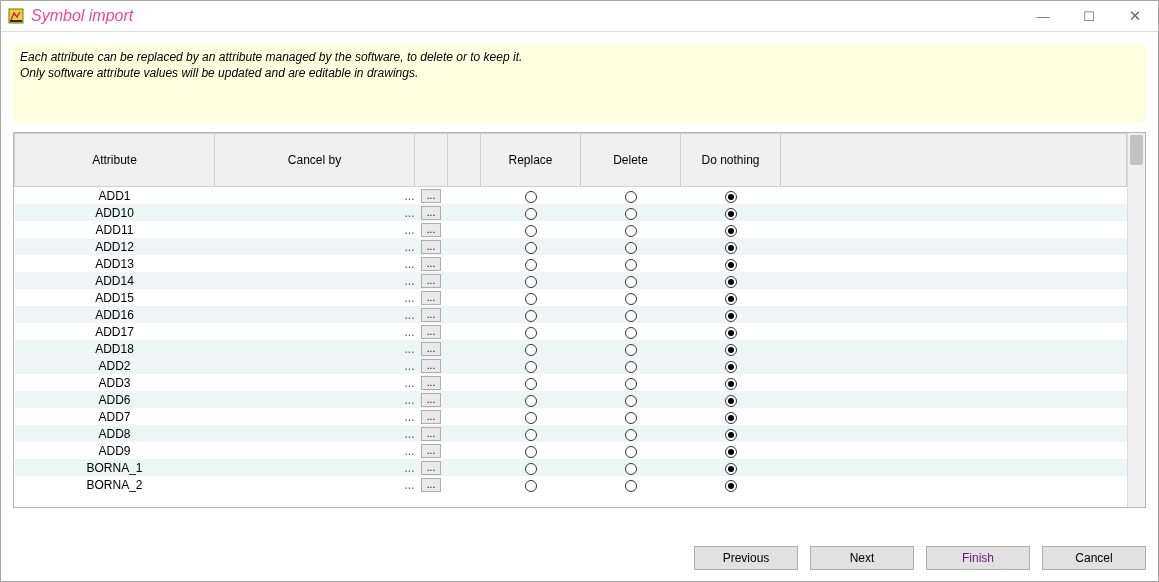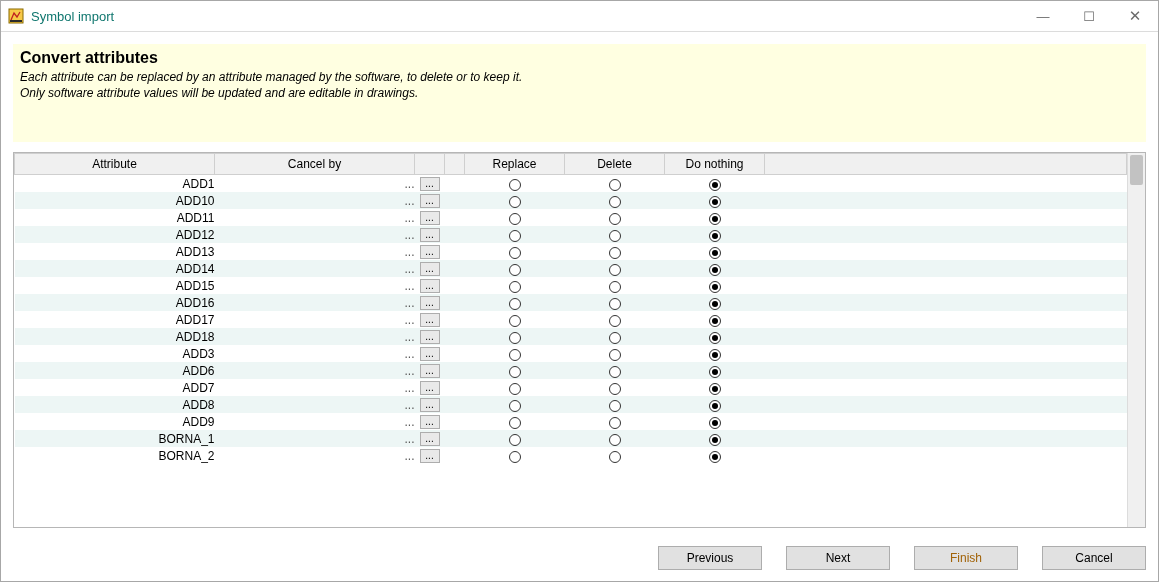--- a/index.html
+++ b/index.html
@@ -33,22 +33,23 @@
   .titlebar .app-icon {
     width: 18px;
     height: 18px;
     margin: 0 6px;
     display: inline-flex;
     align-items: center;
     justify-content: center;
   }
   .titlebar .title-text {
     flex: 1 1 auto;
-    font-size: 13px;
-    color: #0f766e;
+    font-size: 16px;
+    color: #ec4899;
+    font-style: italic;
   }
   .win-controls {
     display: flex;
     height: 100%;
   }
   .win-controls .win-btn {
     width: 46px;
     height: 100%;
     display: flex;
     align-items: center;
@@ -102,41 +103,41 @@
   table.grid {
     border-collapse: collapse;
     width: 100%;
   }
   table.grid thead th {
     background: #f0f0f0;
     font-weight: normal;
     height: 20px;
     border: 1px solid #cfcfcf;
     font-size: 12px;
-    padding: 0;
+    padding: 16px;
     text-align: center;
   }
   table.grid tbody td {
     height: 17px;
     padding: 0;
     font-size: 12px;
     vertical-align: middle;
   }
   table.grid tbody tr.alt td {
     background: #edf6f5;
   }
   .col-attr   { width: 200px; }
   .col-replby { width: 200px; }
   .col-browse { width: 30px;  }
   .col-empty  { width: 20px;  }
   .col-rad    { width: 100px; }
   .col-fill   { }
   td.attr-cell {
     padding-left: 3px;
-    text-align: right;
+    text-align: center;
     white-space: nowrap;
   }
   td.replby-cell {
     text-align: right;
     padding-right: 3px;
     color: #555;
   }
   td.browse-cell {
     text-align: center;
   }
@@ -192,37 +193,37 @@
     background: #c2c2c2;
     border-radius: 2px;
   }
   
   .footer {
     flex: 0 0 auto;
     height: 46px;
     display: flex;
     align-items: center;
     justify-content: flex-end;
-    gap: 24px;
+    gap: 12px;
     padding: 0 12px;
     box-sizing: border-box;
   }
   .btn {
     min-width: 104px;
     height: 24px;
     background: #e1e1e1;
     border: 1px solid #adadad;
     font-size: 12px;
     display: flex;
     align-items: center;
     justify-content: center;
     box-sizing: border-box;
   }
   .btn.disabled {
-    color: #a16207;
+    color: #701a75;
   }
 </style>
 </head>
 <body>
 
 <div class="window">
 
   <div class="titlebar">
     <span class="app-icon">
       <svg width="16" height="16" viewBox="0 0 16 16">
@@ -241,21 +242,20 @@
         </div>
       <div class="win-btn close-btn">
           <span>✕</span>
         </div>
     </div>
   </div>
 
   <div class="content">
 
     <div class="info-box">
-      <div class="heading">Convert attributes</div>
       <div class="desc">
         <span>Each attribute can be replaced by an attribute managed by the software, to delete or to keep it.</span><br>
         <span>Only software attribute values will be updated and are editable in drawings.</span>
       </div>
     </div>
 
     <div class="grid-wrap">
       <div class="grid-scroll">
         <table class="grid">
           <colgroup>
@@ -374,20 +374,30 @@
               <tr class="alt">
                 <td class="attr-cell">ADD18</td>
                 <td class="replby-cell">...</td>
                 <td class="browse-cell"><span class="browse-btn">...</span></td>
                 <td></td>
                 <td class="rad-cell"><span class="radio"></span></td>
                 <td class="rad-cell"><span class="radio"></span></td>
                 <td class="rad-cell"><span class="radio checked"></span></td>
                 <td></td>
               </tr>
+              <tr class="alt">
+                <td class="attr-cell">ADD2</td>
+                <td class="replby-cell">...</td>
+                <td class="browse-cell"><span class="browse-btn">...</span></td>
+                <td></td>
+                <td class="rad-cell"><span class="radio"></span></td>
+                <td class="rad-cell"><span class="radio"></span></td>
+                <td class="rad-cell"><span class="radio checked"></span></td>
+                <td></td>
+              </tr>
               <tr>
                 <td class="attr-cell">ADD3</td>
                 <td class="replby-cell">...</td>
                 <td class="browse-cell"><span class="browse-btn">...</span></td>
                 <td></td>
                 <td class="rad-cell"><span class="radio"></span></td>
                 <td class="rad-cell"><span class="radio"></span></td>
                 <td class="rad-cell"><span class="radio checked"></span></td>
                 <td></td>
               </tr>

